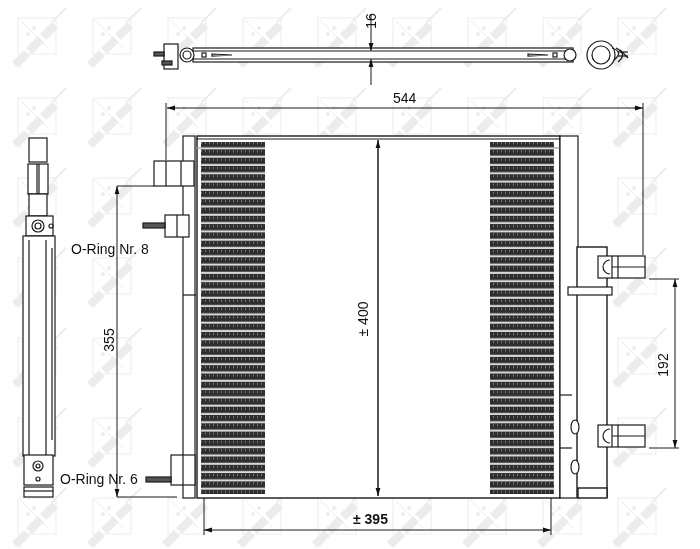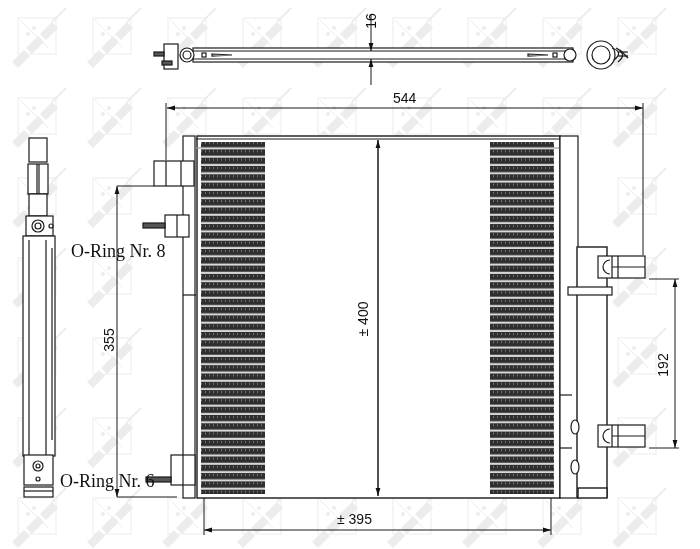--- a/index.html
+++ b/index.html
@@ -1,20 +1,20 @@
 <!DOCTYPE html>
 <html><head>
 <meta charset="utf-8">
 <style>
   html, body { margin: 0; padding: 0; background: #ffffff; }
   body { width: 700px; height: 549px; position: relative; overflow: hidden; font-family: "Liberation Sans", sans-serif; }
   #stage { position: absolute; left: 0; top: 0; width: 688px; height: 549px; }
   .dim-label { position: absolute; font-family: "Liberation Sans", sans-serif; font-size: 14px; color: #111111; line-height: 1; white-space: nowrap; }
   .rot { transform: rotate(-90deg); transform-origin: center center; }
-  .note { position: absolute; font-family: Liberation Serif, serif; font-size: 18px; color: #111111; line-height: 1; white-space: nowrap; }
+  .note { position: absolute; font-family: Liberation Sans, sans-serif; font-size: 14px; color: #111111; line-height: 1; white-space: nowrap; }
 </style>
 </head>
 <body>
 
 <div id="stage">
   <svg width="700" height="549" viewBox="0 0 700 549" xmlns="http://www.w3.org/2000/svg">
     <defs>
       <g id="wm">
         <rect x="0" y="0" width="38" height="36" fill="none" stroke="#ececec" stroke-width="1"></rect>
         <line x1="2" y1="2" x2="30" y2="30" stroke="#ececec" stroke-width="1"></line>
@@ -218,16 +218,16 @@
       <line x1="204" y1="530" x2="551" y2="530" marker-start="url(#arr)" marker-end="url(#arr)"></line>
     </g>
   </svg>
 
   
   <div class="dim-label rot" style="left:363px; top:14px;">16</div>
   <div class="dim-label" style="left:393px; top:91px;">544</div>
   <div class="dim-label rot" style="left:346px; top:312px;">± 400</div>
   <div class="dim-label rot" style="left:97px; top:333px;">355</div>
   <div class="dim-label rot" style="left:651px; top:358px;">192</div>
-  <div class="dim-label" style="left:337px; top:512px;">± 395</div>
+  <div class="dim-label" style="left:353px; top:512px;font-weight:bold;">± 395</div>
   <div class="note" style="left:71px; top:242px;">O-Ring Nr. 8</div>
   <div class="note" style="left:60px; top:456px;margin-top:16px;">O-Ring Nr. 6</div>
 </div>
 
 </body></html>

